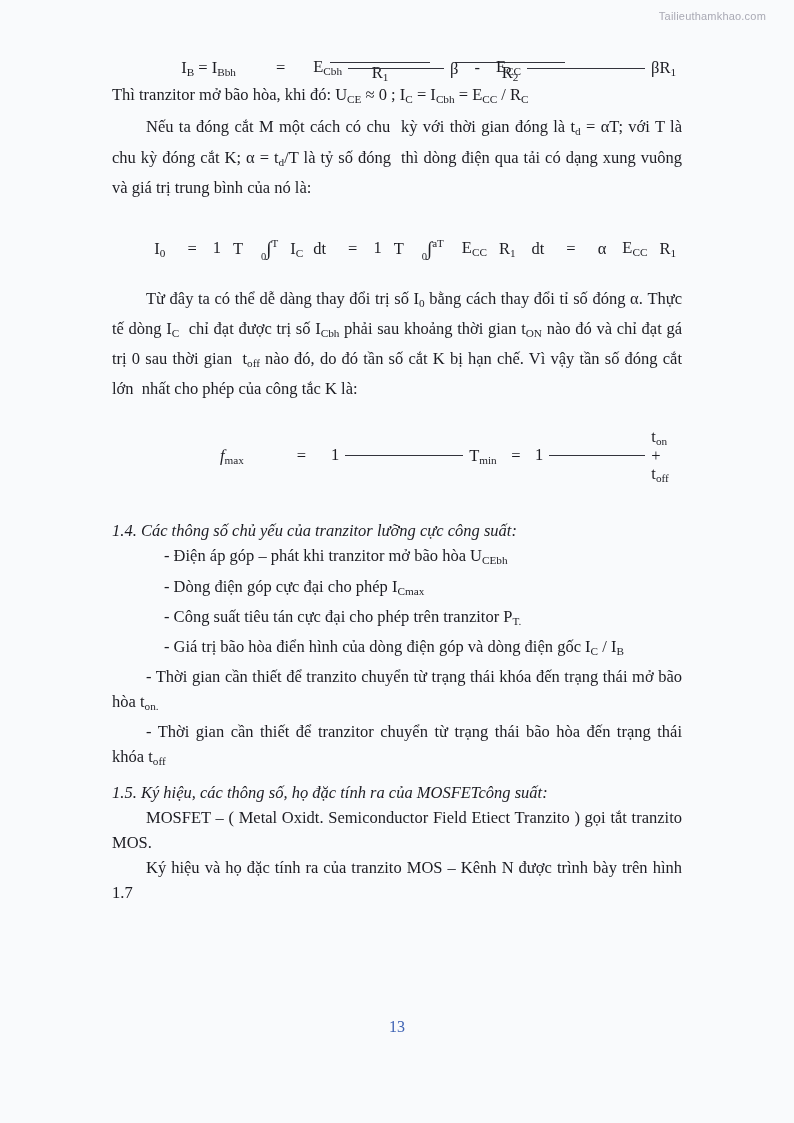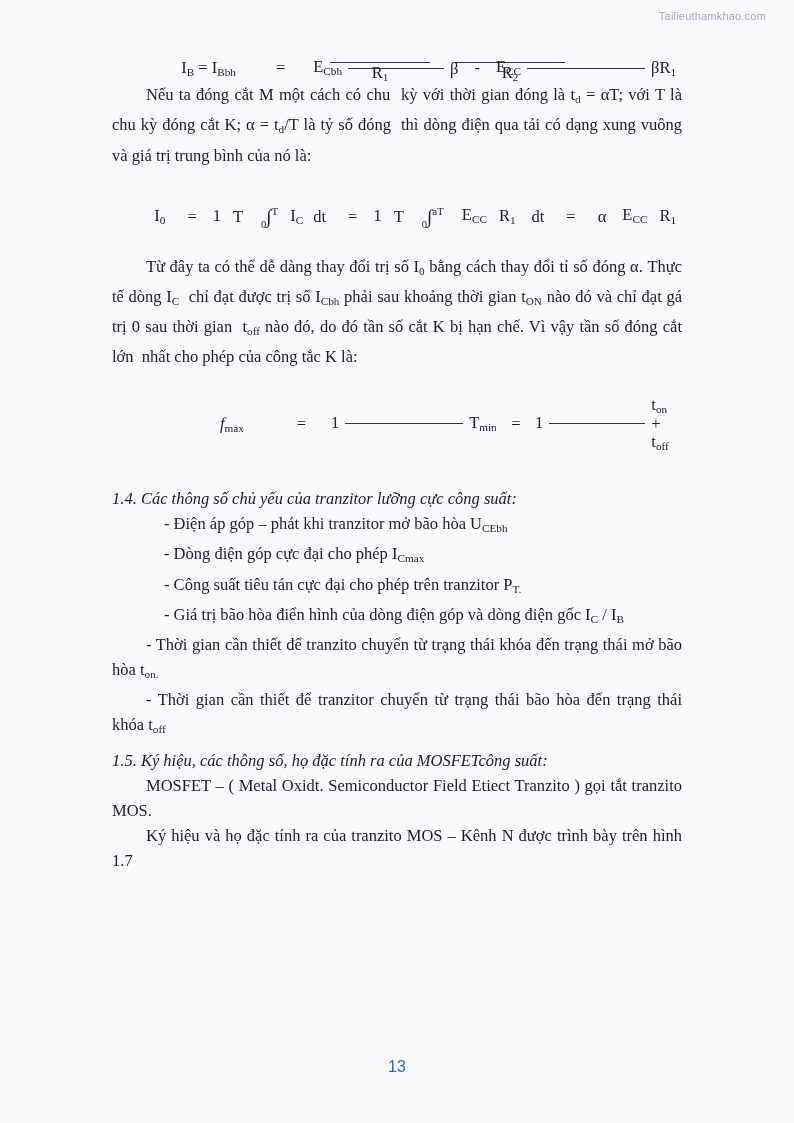--- a/index.html
+++ b/index.html
@@ -117,25 +117,25 @@
     position: relative;
     padding: 0 2px;
   }
   .intg .lo { font-size: 10.5px; align-self: flex-end; margin-bottom: -2px; }
   .intg .hi { font-size: 11px; align-self: flex-start; margin-top: -1px; }
 
   .pagenum {
     position: absolute;
     left: 0;
     right: 0;
-    top: 1058px;
+    top: 1018px;
     text-align: center;
     font-size: 16px;
     color: #3f63b4;
-    font-family: Liberation Sans, sans-serif;
+    font-family: Liberation Serif, serif;
   }
   .sp { display: inline-block; width: 10px; }
   .sp-lg { display: inline-block; width: 22px; }
   .sp-xl { display: inline-block; width: 40px; }
   .it { font-style: italic; }
 </style>
 </head>
 <body>
 
 <div class="page">
@@ -171,20 +171,21 @@
         <span>-</span>
         <span class="sp"></span>
         <span class="frac xwide">
           <span class="num"><span>E</span><sub>CC</sub></span>
           <span class="bar"></span>
           <span class="den"><span>βR</span><sub>1</sub></span>
         </span>
       </div>
     </div>
 
+    <p class="body-text nojustify" style="margin-top:4px;">Thì tranzitor mở bão hòa, khi đó: U<sub>CE</sub> ≈ 0 ; I<sub>C</sub> = I<sub>Cbh</sub> = E<sub>CC</sub> / R<sub>C</sub></p>
 
     <p class="body-text indent" style="margin-top:2px;">Nếu ta đóng cắt M một cách có chu&nbsp; kỳ với thời gian đóng là t<sub>d</sub> = αT; với T là chu kỳ đóng cắt K; α = t<sub>d</sub>/T là tỷ số đóng&nbsp; thì dòng điện qua tải có dạng xung vuông và giá trị trung bình của nó là:</p>
 
     <div class="eq-block eq-center" style="margin-top:38px;">
       <div class="formula-row">
         <span><span>I</span><sub>0</sub></span>
         <span class="sp-lg"></span>
         <span>=</span>
         <span class="sp"></span>
         <span class="frac">

